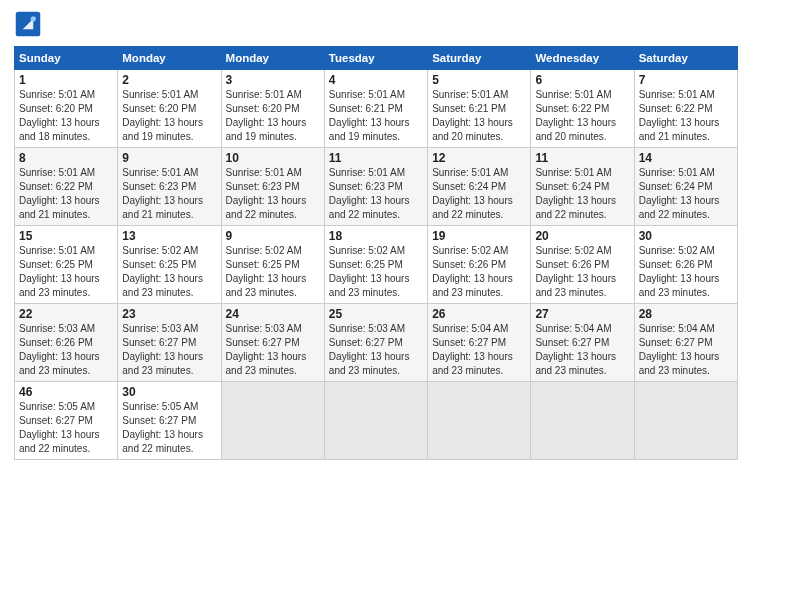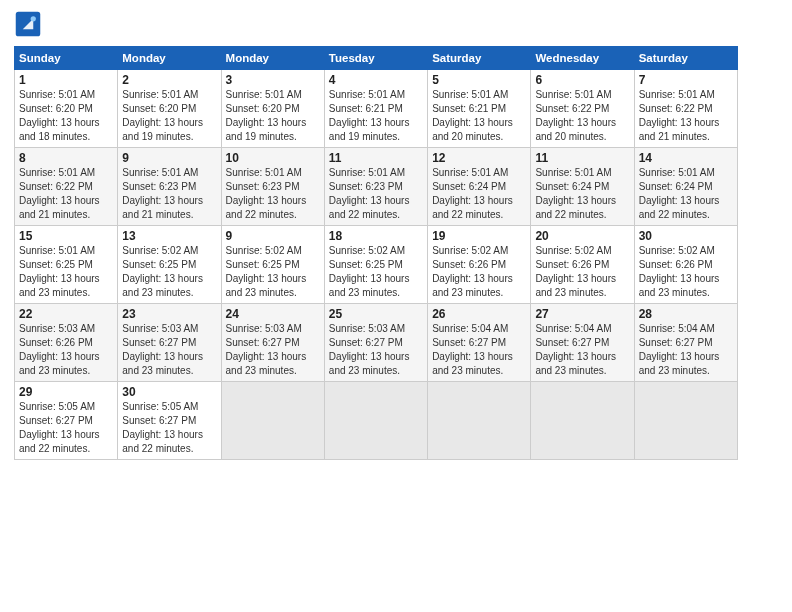--- a/index.html
+++ b/index.html
@@ -243,21 +243,21 @@
         <span class="day-num">27</span>
         <span class="day-info">Sunrise: 5:04 AM<br>Sunset: 6:27 PM<br>Daylight: 13 hours<br>and 23 minutes.</span>
       </td>
           <td>
         <span class="day-num">28</span>
         <span class="day-info">Sunrise: 5:04 AM<br>Sunset: 6:27 PM<br>Daylight: 13 hours<br>and 23 minutes.</span>
       </td>
         </tr>
         <tr>
           <td>
-        <span class="day-num">29</span>
+        <span class="day-num">46</span>
         <span class="day-info">Sunrise: 5:05 AM<br>Sunset: 6:27 PM<br>Daylight: 13 hours<br>and 22 minutes.</span>
       </td>
           <td>
         <span class="day-num">30</span>
         <span class="day-info">Sunrise: 5:05 AM<br>Sunset: 6:27 PM<br>Daylight: 13 hours<br>and 22 minutes.</span>
       </td>
           <td class="empty"></td>
           <td class="empty"></td>
           <td class="empty"></td>
           <td class="empty"></td>

